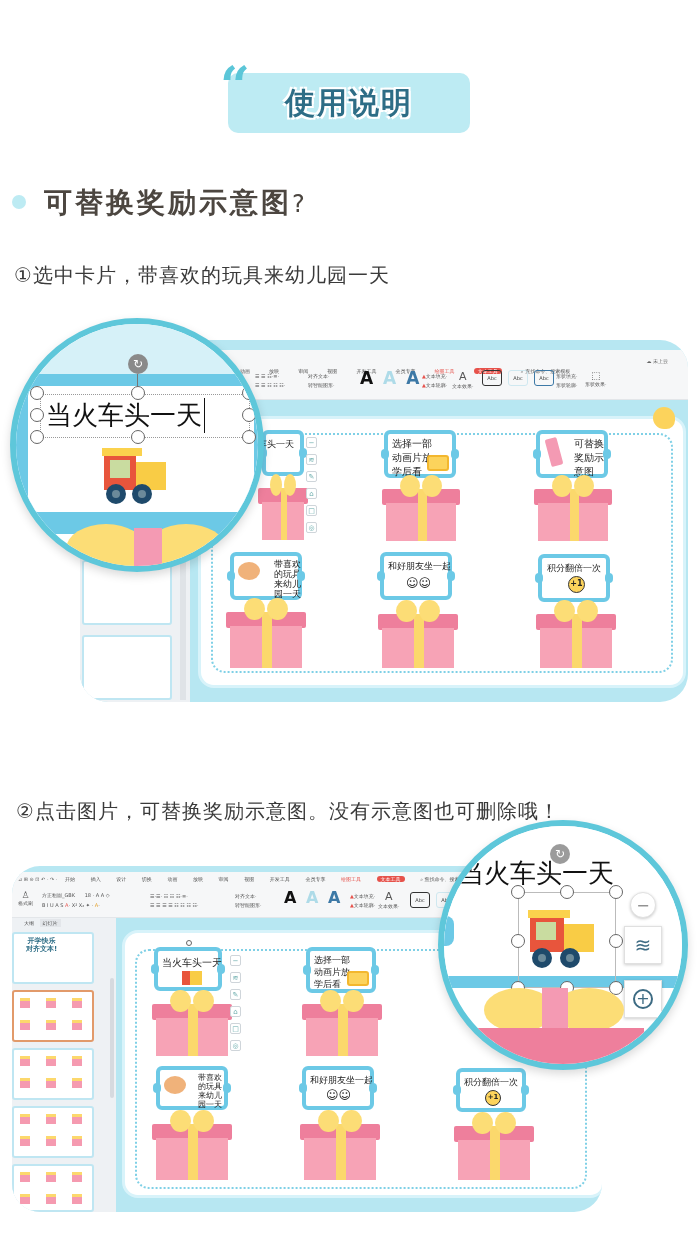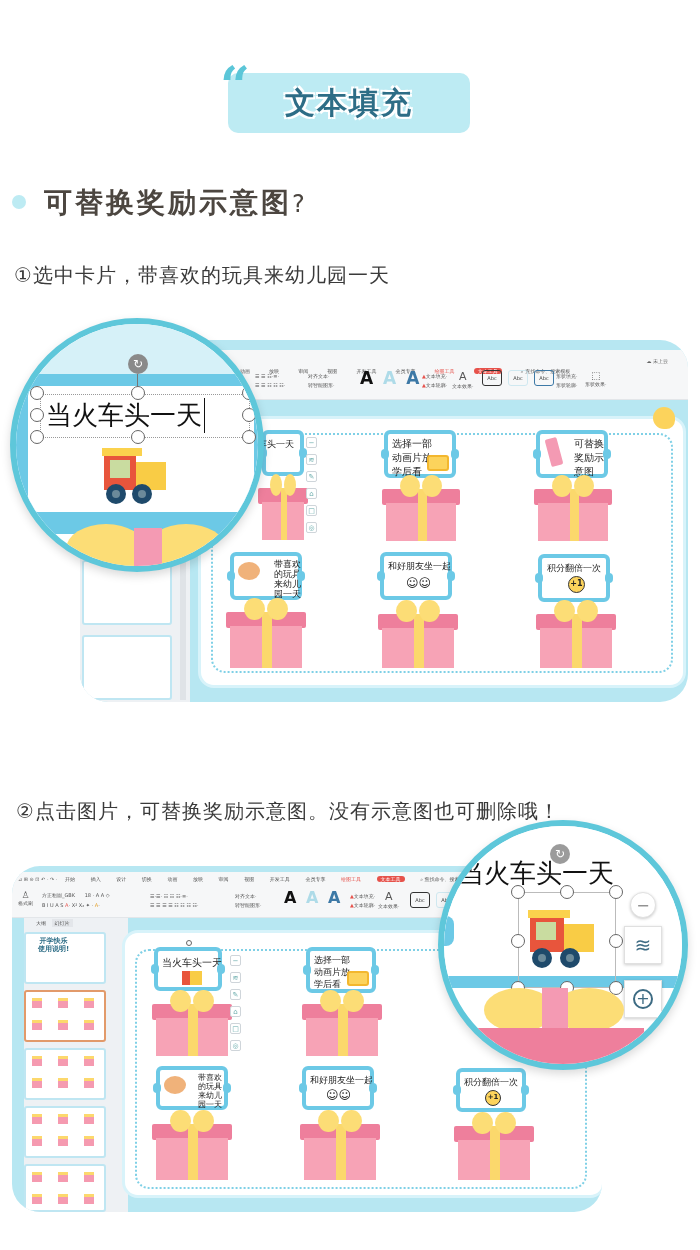--- a/index.html
+++ b/index.html
@@ -45,21 +45,21 @@
 .train .wheel::after{content:"";position:absolute;inset:3px;border-radius:50%;background:#6b8a9a}
 .side-tools{position:absolute;display:flex;flex-direction:column;gap:6px}
 .tool{width:11px;height:11px;border:1px solid #cfd5da;border-radius:2px;background:#fff;font-size:7px;text-align:center;line-height:10px;color:#6aa}
 .float-btn{position:absolute;background:#fff;border:1px solid #e0e0e0;box-shadow:0 1px 3px rgba(0,0,0,.2);display:flex;align-items:center;justify-content:center;color:#3d6b83}
 </style>
 </head>
 <body>
 
 <div class="abs hdr"></div>
 <div class="abs hdr-quote">“</div>
-<div class="abs hdr-title">文本填充</div>
+<div class="abs hdr-title">使用说明</div>
 
 <div class="abs dot"></div>
 <div class="abs q-title">
   <span>可替换奖励示意图</span><span style="font-weight:normal;font-size:24px">?</span>
 </div>
 
 <div class="abs step" style="left:14px;top:262px">①选中卡片，带喜欢的玩具来幼儿园一天</div>
 
 <div class="abs panel" style="left:80px;top:340px;width:608px;height:362px">
 
@@ -259,27 +259,27 @@
       <span style="color:#3d79a6;margin-left:4px">A</span>
     </div>
     <div class="abs" style="left:338px;top:20px;font-size:5px;color:#555;line-height:9px"><span style="color:#e6524b">▲</span><span>文本填充·</span><br><span style="color:#e6524b">▲</span><span>文本轮廓·</span></div>
     <div class="abs" style="left:366px;top:18px;font-size:5px;color:#555;text-align:center"><div style="font-size:11px">A</div><span>文本效果·</span></div>
     <div class="abs" style="left:398px;top:20px;display:flex;gap:6px">
       <div style="width:20px;height:16px;border:1px solid #333;border-radius:3px;font-size:5px;text-align:center;line-height:14px">Abc</div>
       <div style="width:20px;height:16px;border:1px solid #cfe8f0;border-radius:3px;font-size:5px;text-align:center;line-height:14px">Abc</div>
     </div>
   </div>
 
-  <div class="abs thumbs" style="left:12px;top:52px;width:104px;height:294px">
+  <div class="abs thumbs" style="left:0;top:52px;width:104px;height:294px">
     <div class="abs" style="left:12px;top:2px;font-size:5px;color:#555">
       <span>大纲</span>
       <span style="background:#e3e6ea;padding:1px 3px;margin-left:4px">幻灯片</span>
     </div>
     <div class="thumb" style="left:0;top:14px;width:82px;height:52px">
-      <div class="abs" style="left:12px;top:3px;font-size:7px;font-weight:bold;color:#2d6d86;text-align:center;line-height:8px"><span>开学快乐</span><br><span>使用说明!</span></div>
+      <div class="abs" style="left:12px;top:3px;font-size:7px;font-weight:bold;color:#2d6d86;text-align:center;line-height:8px"><span>开学快乐</span><br><span>对齐文本!</span></div>
     </div>
     <div class="thumb" style="left:0;top:72px;width:82px;height:52px;border-color:#e29a6a">
       <div class="g" style="left:6px;top:6px"></div>
         <div class="g" style="left:32px;top:6px"></div>
         <div class="g" style="left:58px;top:6px"></div>
       <div class="g" style="left:6px;top:28px"></div>
         <div class="g" style="left:32px;top:28px"></div>
         <div class="g" style="left:58px;top:28px"></div>
     </div>
     <div class="thumb" style="left:0;top:130px;width:82px;height:52px">

